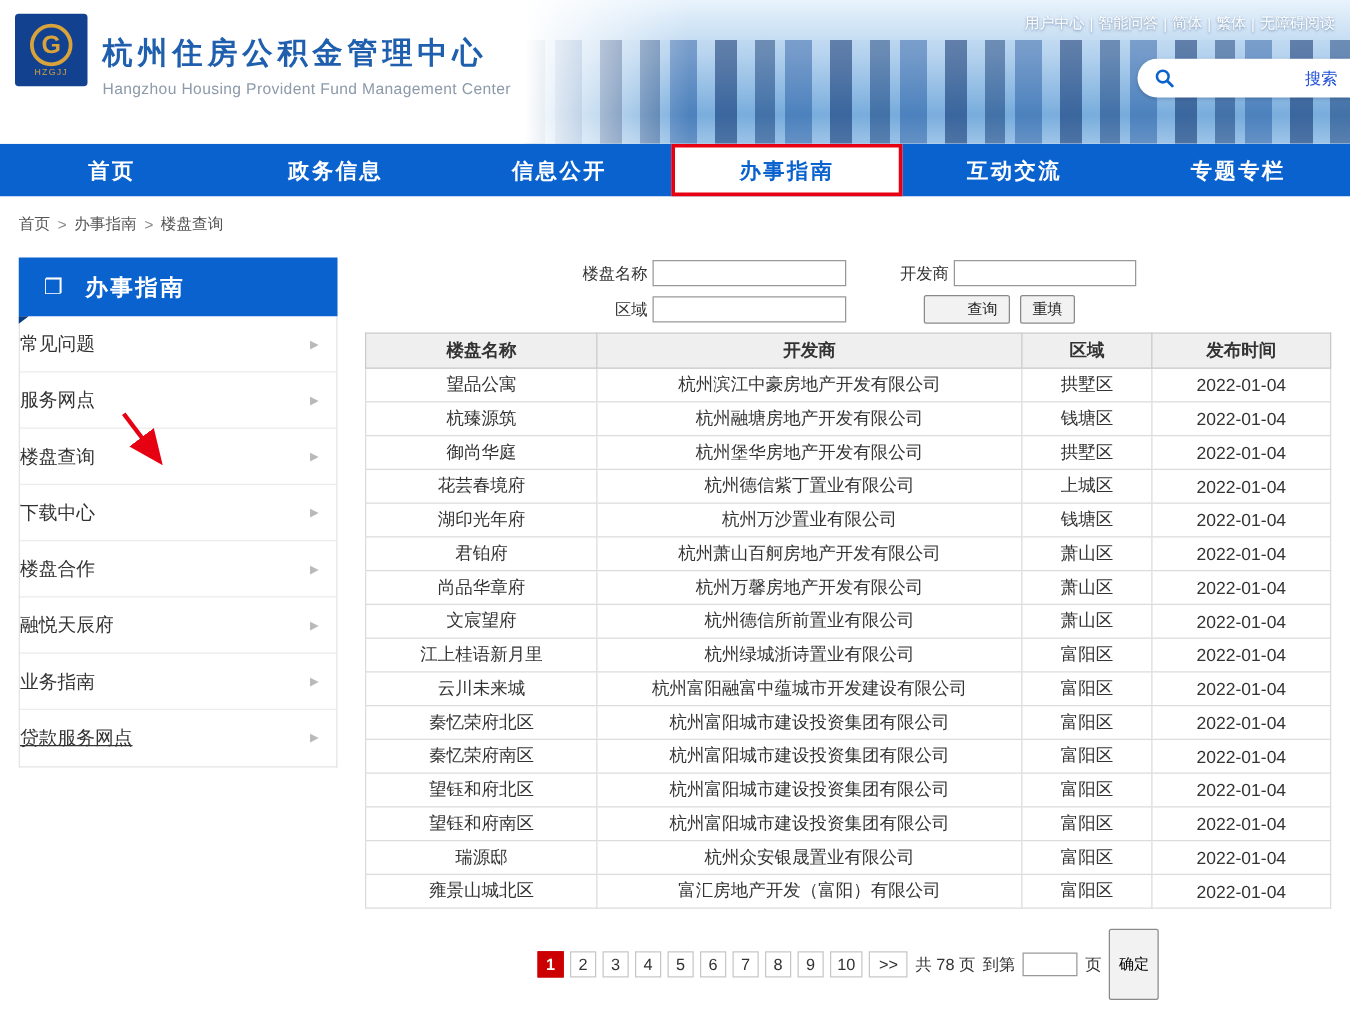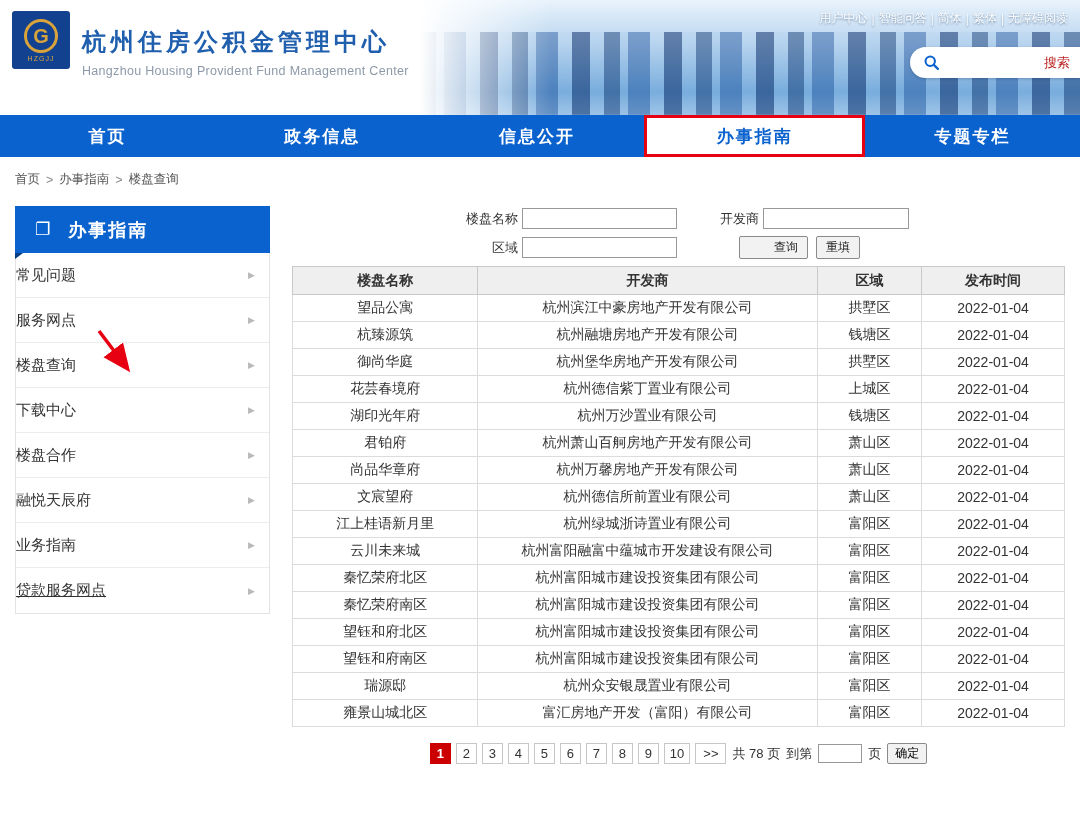--- a/index.html
+++ b/index.html
@@ -30,21 +30,21 @@
     font-family:"Liberation Serif","DejaVu Serif",serif; }
   .title-en { font-size:12.5px; color:#8d9aa9; margin-top:6px; letter-spacing:0.3px; }
   .top-links { position:absolute; top:10px; right:12px; z-index:3; color:#fff; font-size:12px;
     text-shadow:0 1px 2px rgba(0,40,90,0.5); display:flex; align-items:center; gap:4px; }
   .top-link { cursor:pointer; }
   .top-sep { opacity:0.9; }
   .search-pill { position:absolute; top:47px; right:0; width:170px; height:31px; background:#fff;
     border-radius:16px 0 0 16px; z-index:3; display:flex; align-items:center; padding:0 10px 0 13px;
     box-shadow:0 1px 3px rgba(0,30,70,0.25); }
   .search-input { flex:1; min-width:0; border:none; outline:none; background:transparent; font-size:13px; }
-  .search-label { font-size:13px; color:#b91c1c; cursor:pointer; }
+  .search-label { font-size:13px; color:#1d4ed8; cursor:pointer; }
 
   
   .nav { display:flex; height:42px; background:#0a62ce; }
   .nav-item { flex:1; display:flex; align-items:center; justify-content:center; color:#fff;
     font-size:17px; font-weight:bold; letter-spacing:2px; cursor:pointer; }
   .nav-item.active { background:#fff; color:#0a62ce; border:3px solid #e60012; }
 
   
   .breadcrumb { padding:14px 15px 10px; font-size:12.5px; color:#555; display:flex; gap:6px; align-items:center; }
   .bc-item { cursor:pointer; }
@@ -85,21 +85,21 @@
 
   
   .pagination { display:flex; justify-content:center; align-items:center; gap:6px; margin-top:16px;
     font-size:13px; color:#333; }
   .pg-pages { display:flex; gap:5px; align-items:center; }
   .page-num { min-width:21px; height:21px; padding:0 5px; display:flex; align-items:center; justify-content:center;
     border:1px solid #c7c7c7; background:#fff; color:#333; cursor:pointer; }
   .page-num.active { background:#cc0000; border-color:#cc0000; color:#fff; font-weight:bold; }
   .page-num.next { padding:0 7px; }
   .pg-input { width:44px; height:19px; border:1px solid #999; }
-  .pg-confirm { font-size:12px; padding:1px 7px; background:#f2f2f2; border:1px solid #8a8a8a;
+  .pg-confirm { font-size:12px; padding:19px 7px; background:#f2f2f2; border:1px solid #8a8a8a;
     border-radius:2px; cursor:pointer; }
 
   
   .annot-arrow { position:absolute; left:90px; top:326px; z-index:5; pointer-events:none; }
 </style>
 </head>
 <body>
 
 <div class="page">
 
@@ -132,20 +132,21 @@
       <input class="search-input" style="">
       <span class="search-label">搜索</span>
     </div>
   </header>
 
   <nav class="nav">
       <div class="nav-item">首页</div>
       <div class="nav-item">政务信息</div>
       <div class="nav-item">信息公开</div>
       <div class="nav-item active">办事指南</div>
+      <div class="nav-item">互动交流</div>
       <div class="nav-item">专题专栏</div>
     </nav>
 
   <div class="breadcrumb">
       <span class="bc-item">首页</span>
       <span class="bc-sep">&gt;</span>
       <span class="bc-item">办事指南</span>
       <span class="bc-sep">&gt;</span>
       <span class="bc-item">楼盘查询</span>
     </div>

